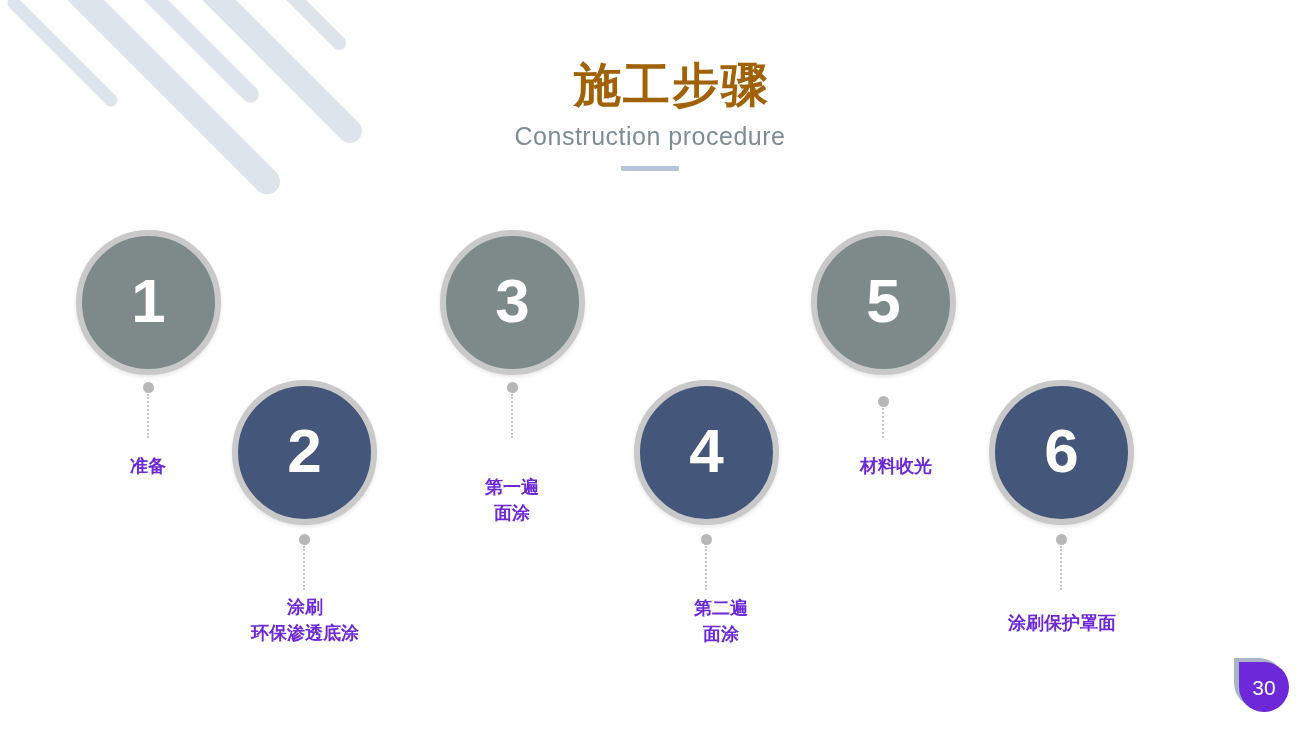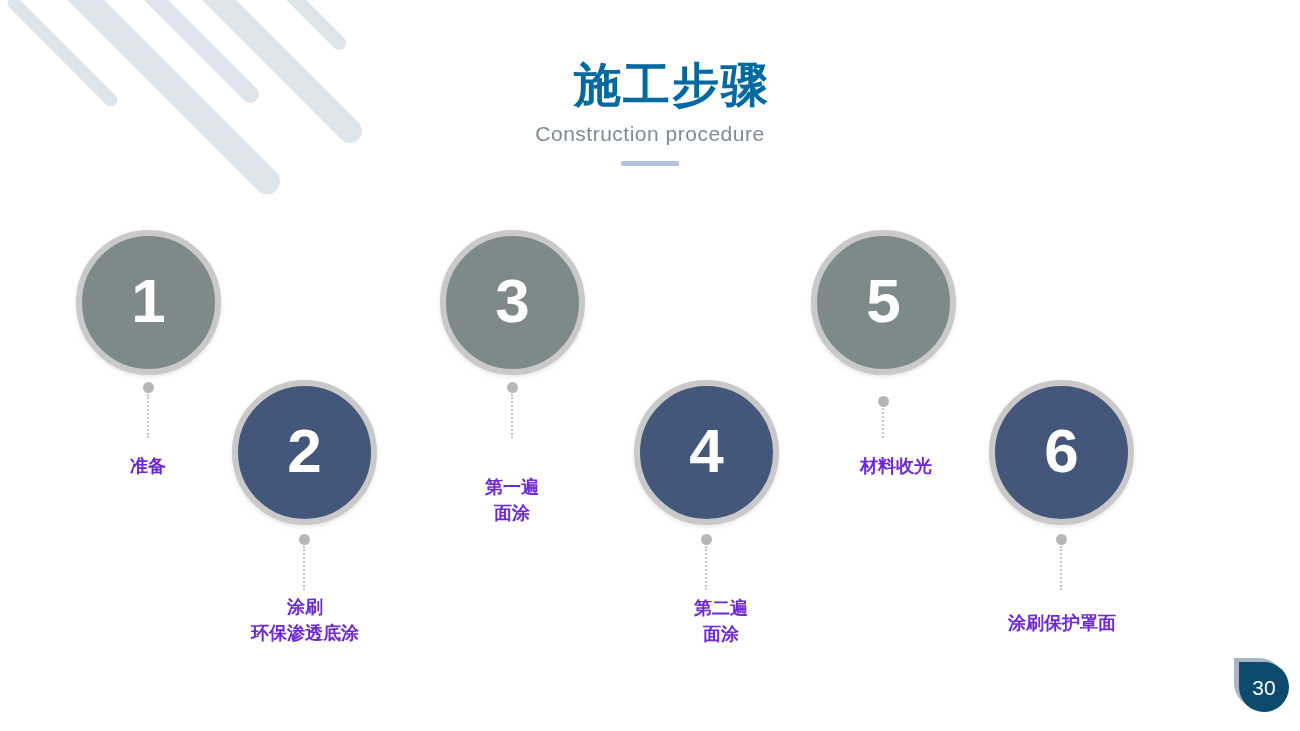--- a/index.html
+++ b/index.html
@@ -42,29 +42,29 @@
     position: absolute;
     left: 0;
     top: 58px;
     width: 1300px;
     text-align: center;
   }
   .title-cn {
     font-family: "Liberation Sans", "DejaVu Sans", sans-serif;
     font-size: 47px;
     font-weight: 700;
-    color: #0369a1;
+    color: #a16207;
     letter-spacing: 2px;
     line-height: 1.15;
     padding-left: 44px;
   }
   .title-en {
     margin-top: 9px;
     font-family: "Liberation Sans", "DejaVu Sans", sans-serif;
-    font-size: 21px;
+    font-size: 25px;
     font-weight: 400;
     color: #7f8c92;
     letter-spacing: 0.5px;
     line-height: 1.2;
   }
   .title-rule {
     margin: 15px auto 0 auto;
     width: 58px;
     height: 5px;
     border-radius: 1px;
@@ -143,21 +143,21 @@
     height: 50px;
     background: #a9b4c4;
     border-radius: 0 50% 50% 50%;
   }
   .page-badge {
     position: absolute;
     left: 5px;
     top: 4px;
     width: 50px;
     height: 50px;
-    background: #0c4a6e;
+    background: #6d28d9;
     border-radius: 0 50% 50% 50%;
     display: flex;
     align-items: center;
     justify-content: center;
   }
   .page-badge-num {
     font-family: "Liberation Sans", "DejaVu Sans", sans-serif;
     font-size: 21px;
     font-weight: 400;
     color: #ffffff;

